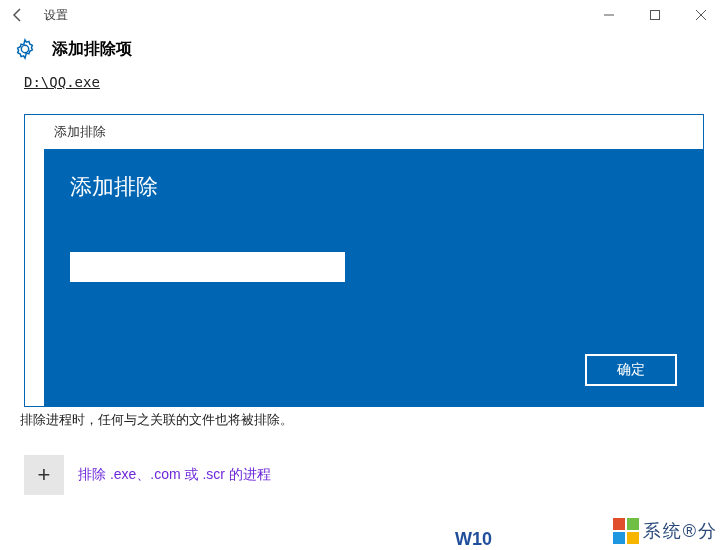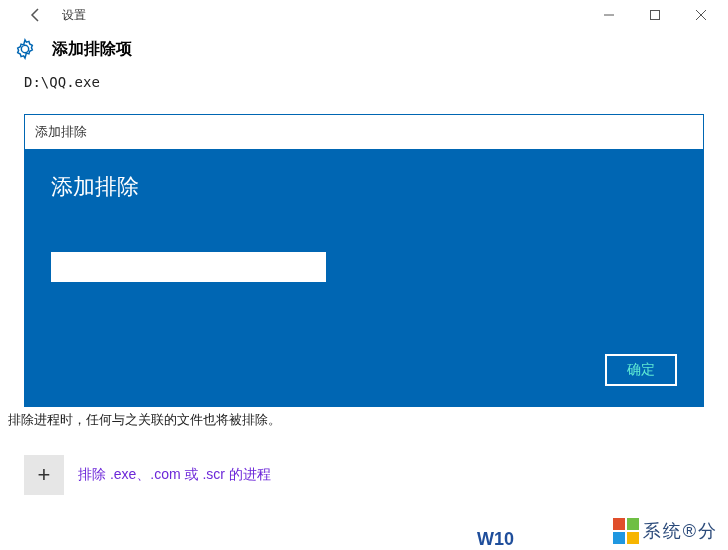--- a/index.html
+++ b/index.html
@@ -14,21 +14,20 @@
       background: #ffffff;
       position: relative;
       overflow: hidden;
     }
     .titlebar {
       height: 30px;
       display: flex;
       align-items: center;
       padding: 0 4px;
       background: #ffffff;
-      margin-left: 18px;
     }
     .back-btn {
       width: 28px;
       height: 28px;
       display: flex;
       align-items: center;
       justify-content: center;
       color: #555;
       font-size: 16px;
     }
@@ -64,25 +63,27 @@
     .subheader-title {
       font-size: 16px;
       font-weight: 600;
       color: #000;
     }
     .path-text {
       padding: 0 24px 6px 24px;
       font-size: 14px;
       color: #222;
       font-family: Consolas, monospace;
+      text-decoration: underline;
     }
     .dialog {
       margin: 18px 24px 0 24px;
       border: 1px solid #0066b3;
       background: #ffffff;
+      padding-left: 19px;
     }
     .dialog-title-input {
       padding: 8px 10px;
       font-size: 13px;
       color: #333;
       border-bottom: 1px solid #0066b3;
     }
     .dialog-body {
       background: #0066b3;
       padding: 22px 26px 28px 26px;
@@ -114,32 +115,32 @@
       outline: none;
     }
     .dialog-buttons {
       position: absolute;
       right: 26px;
       bottom: 20px;
       display: flex;
       gap: 18px;
     }
     .dlg-btn {
-      width: 72px;
+      width: 92px;
       height: 32px;
       background: transparent;
       border: 2px solid #fff;
-      color: #5eead4;
+      color: #ffffff;
       font-size: 14px;
       display: flex;
       align-items: center;
       justify-content: center;
     }
     .below-dialog {
-      padding: 4px 8px;
+      padding: 4px 20px;
       font-size: 13px;
       color: #222;
     }
     .add-row {
       display: flex;
       align-items: center;
       gap: 14px;
       padding: 22px 24px 0 24px;
     }
     .plus-btn {
@@ -171,21 +172,21 @@
       gap: 2px;
     }
     .wm-sq { width: 12px; height: 12px; }
     .wm-text {
       font-size: 18px;
       color: #2b4a7a;
       letter-spacing: 2px;
     }
     .w10-mark {
       position: absolute;
-      right: 214px;
+      right: 236px;
       bottom: 0px;
       font-size: 18px;
       font-weight: bold;
       color: #1f4e9b;
     }
   </style>
 </head>
 <body>
 
 <div class="titlebar">

